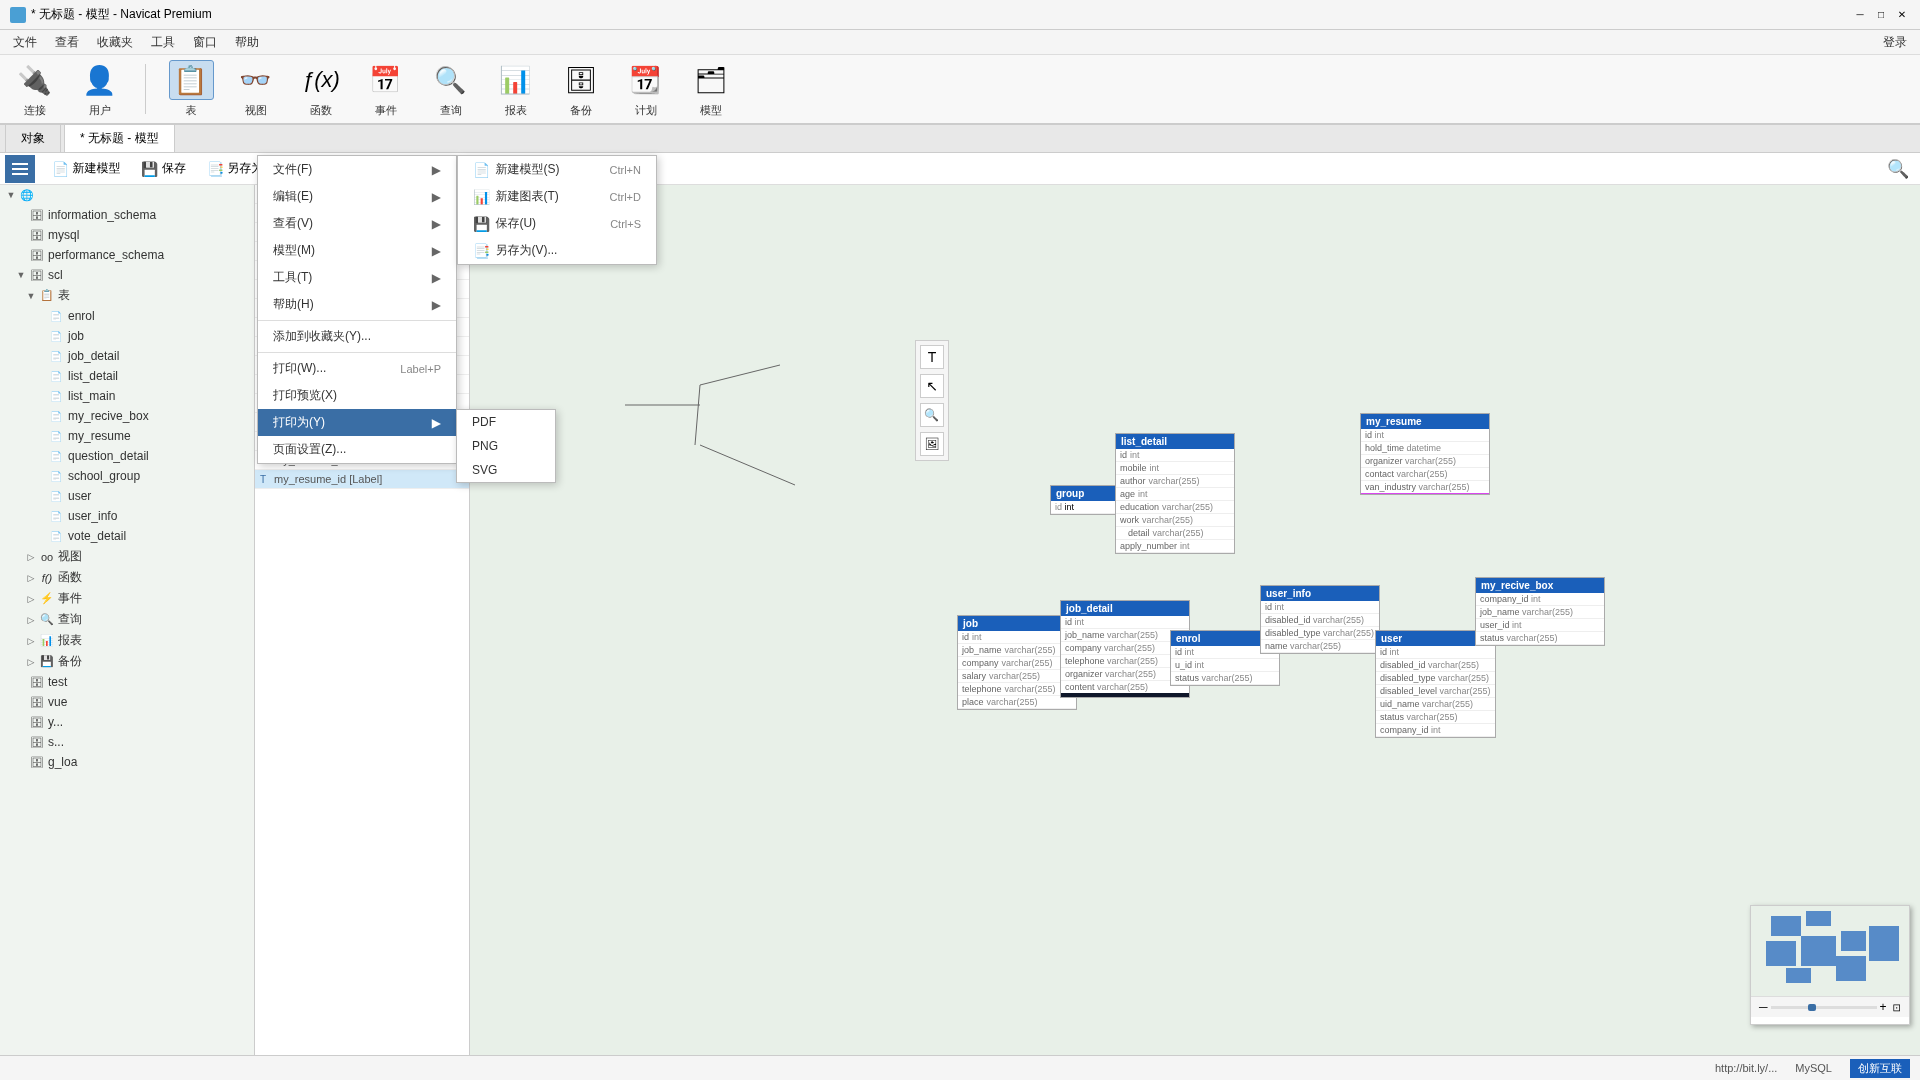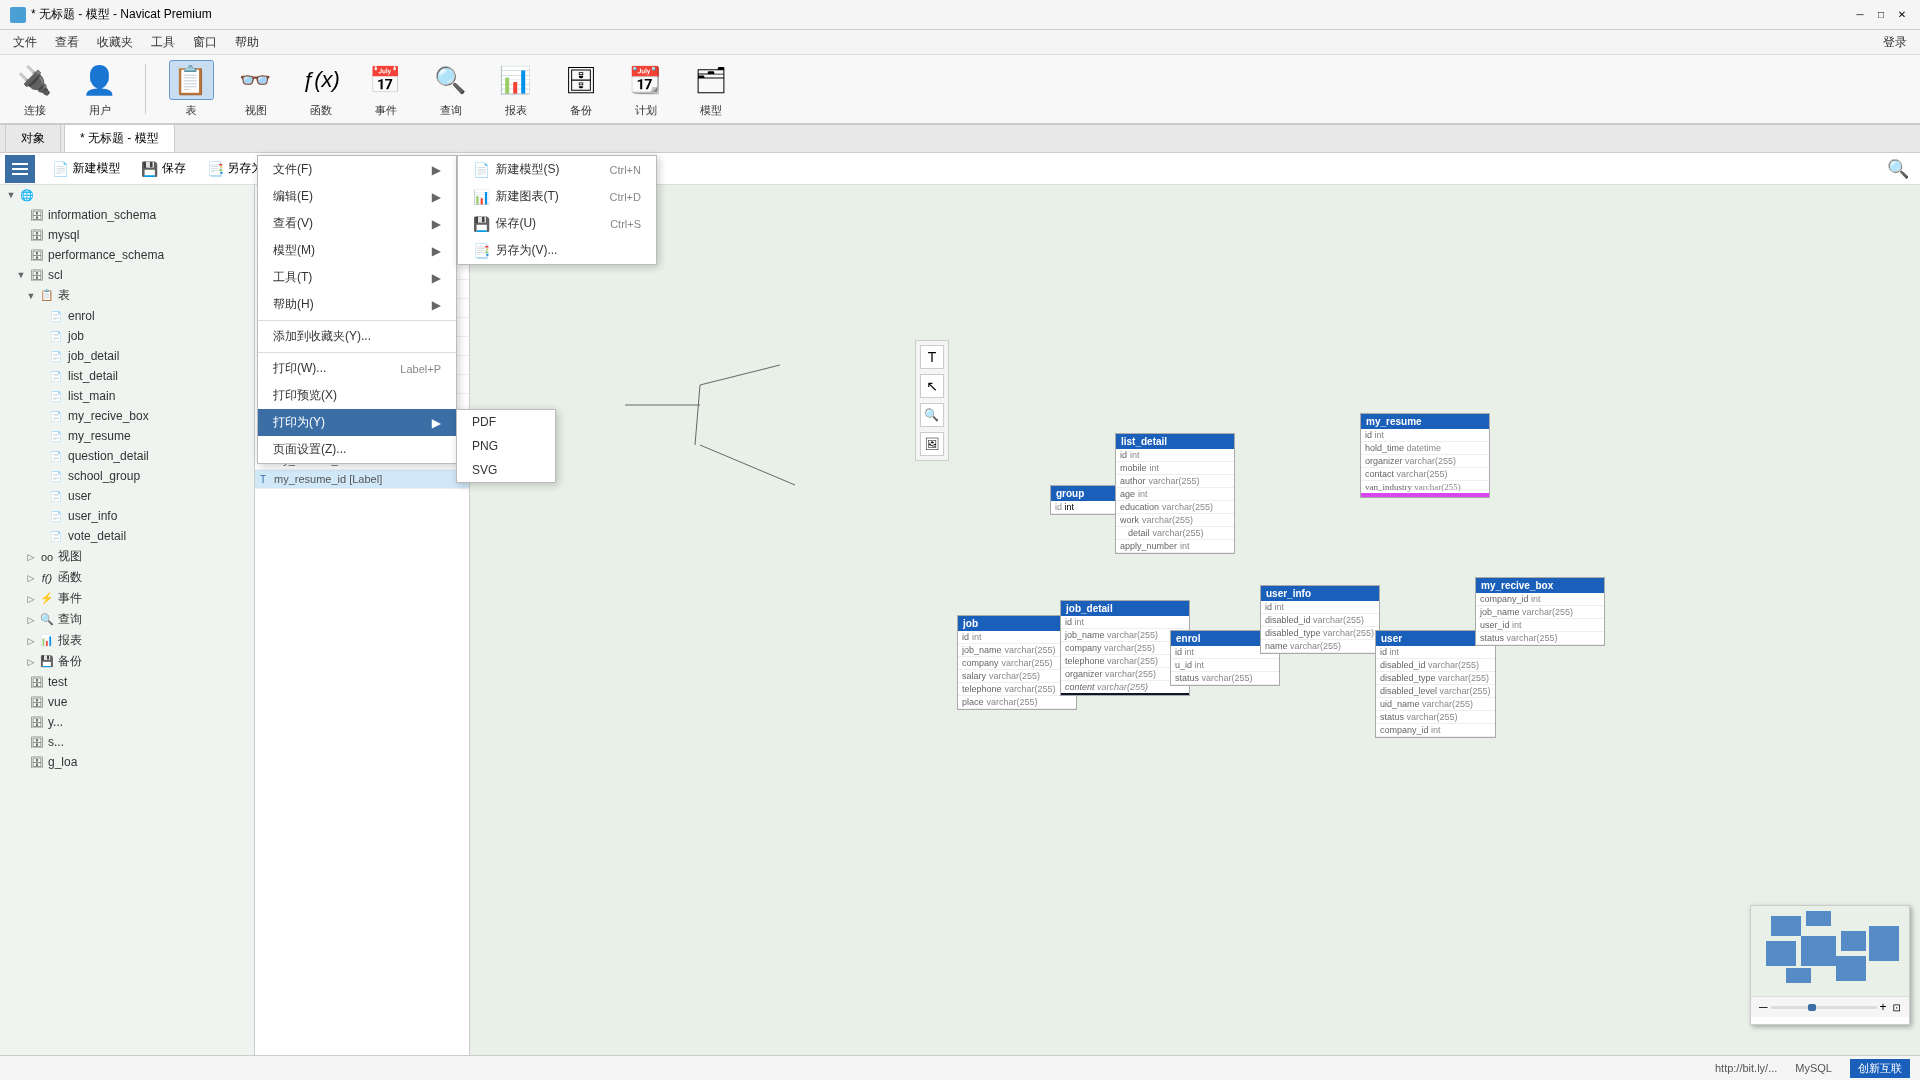--- a/index.html
+++ b/index.html
@@ -507,21 +507,21 @@
         </div>
     </div>
 
     <div style="position:absolute; left:590px; top:415px; background:#fff; border:1px solid #aaa; font-size:9px; min-width:130px;">
       <div style="background:#1a5fba; color:white; padding:2px 5px; font-size:10px; font-weight:bold;">job_detail</div>
       <div style="padding:1px 4px; border-bottom:1px solid #eee;"><span style="color:#666;">id</span> <span style="color:#888;">int</span></div>
       <div style="padding:1px 4px; border-bottom:1px solid #eee;"><span style="color:#666;">job_name</span> <span style="color:#888;">varchar(255)</span></div>
       <div style="padding:1px 4px; border-bottom:1px solid #eee;"><span style="color:#666;">company</span> <span style="color:#888;">varchar(255)</span></div>
       <div style="padding:1px 4px; border-bottom:1px solid #eee;"><span style="color:#666;">telephone</span> <span style="color:#888;">varchar(255)</span></div>
       <div style="padding:1px 4px; border-bottom:1px solid #eee;"><span style="color:#666;">organizer</span> <span style="color:#888;">varchar(255)</span></div>
-      <div style="padding:1px 4px; border-bottom:2px solid #0f172a;font-style:italic;"><span style="color:#666;">content</span> <span style="color:#888;">varchar(255)</span></div>
+      <div style="padding:1px 4px; border-bottom:4px solid #0f172a;"><span style="color:#666;">content</span> <span style="color:#888;">varchar(255)</span></div>
     </div>
 
     <div style="position:absolute; left:700px; top:445px; background:#fff; border:1px solid #aaa; font-size:9px; min-width:110px;">
       <div style="background:#1a5fba; color:white; padding:2px 5px; font-size:10px; font-weight:bold;">enrol</div>
       <div style="padding:1px 4px; border-bottom:1px solid #eee;"><span style="color:#666;">id</span> <span style="color:#888;">int</span></div>
       <div style="padding:1px 4px; border-bottom:1px solid #eee;"><span style="color:#666;">u_id</span> <span style="color:#888;">int</span></div>
       <div style="padding:1px 4px; border-bottom:1px solid #eee;"><span style="color:#666;">status</span> <span style="color:#888;">varchar(255)</span></div>
     </div>
 
     <div style="position:absolute; left:790px; top:400px; background:#fff; border:1px solid #aaa; font-size:9px; min-width:120px;">
@@ -542,21 +542,21 @@
       <div style="padding:1px 4px; border-bottom:1px solid #eee;"><span style="color:#666;">status</span> <span style="color:#888;">varchar(255)</span></div>
       <div style="padding:1px 4px; border-bottom:1px solid #eee;"><span style="color:#666;">company_id</span> <span style="color:#888;">int</span></div>
     </div>
 
     <div style="position:absolute; left:890px; top:228px; background:#fff; border:1px solid #aaa; font-size:9px; min-width:130px;">
       <div style="background:#1a5fba; color:white; padding:2px 5px; font-size:10px; font-weight:bold;">my_resume</div>
       <div style="padding:1px 4px; border-bottom:1px solid #eee;"><span style="color:#666;">id</span> <span style="color:#888;">int</span></div>
       <div style="padding:1px 4px; border-bottom:1px solid #eee;"><span style="color:#666;">hold_time</span> <span style="color:#888;">datetime</span></div>
       <div style="padding:1px 4px; border-bottom:1px solid #eee;"><span style="color:#666;">organizer</span> <span style="color:#888;">varchar(255)</span></div>
       <div style="padding:1px 4px; border-bottom:1px solid #eee;"><span style="color:#666;">contact</span> <span style="color:#888;">varchar(255)</span></div>
-      <div style="padding:1px 4px; border-bottom:4px solid #d946ef;font-family:Liberation Serif, serif;"><span style="color:#666;">van_industry</span> <span style="color:#888;">varchar(255)</span></div>
+      <div style="padding:1px 4px; border-bottom:1px solid #d946ef;"><span style="color:#666;">van_industry</span> <span style="color:#888;">varchar(255)</span></div>
     </div>
 
     <div style="position:absolute; left:1005px; top:392px; background:#fff; border:1px solid #aaa; font-size:9px; min-width:130px;">
       <div style="background:#1a5fba; color:white; padding:2px 5px; font-size:10px; font-weight:bold;">my_recive_box</div>
       <div style="padding:1px 4px; border-bottom:1px solid #eee;"><span style="color:#666;">company_id</span> <span style="color:#888;">int</span></div>
       <div style="padding:1px 4px; border-bottom:1px solid #eee;"><span style="color:#666;">job_name</span> <span style="color:#888;">varchar(255)</span></div>
       <div style="padding:1px 4px; border-bottom:1px solid #eee;"><span style="color:#666;">user_id</span> <span style="color:#888;">int</span></div>
       <div style="padding:1px 4px; border-bottom:1px solid #eee;"><span style="color:#666;">status</span> <span style="color:#888;">varchar(255)</span></div>
     </div>
 

